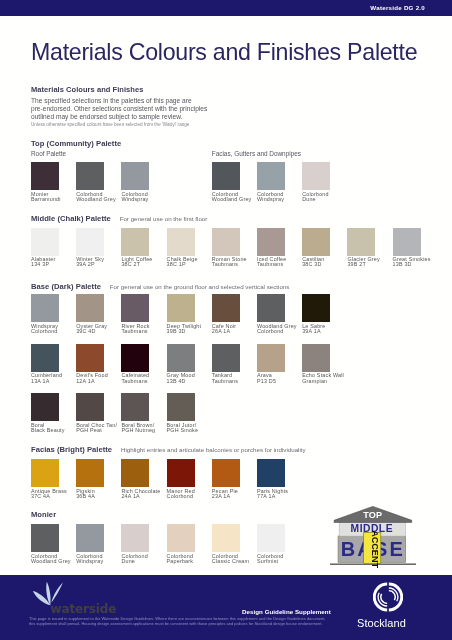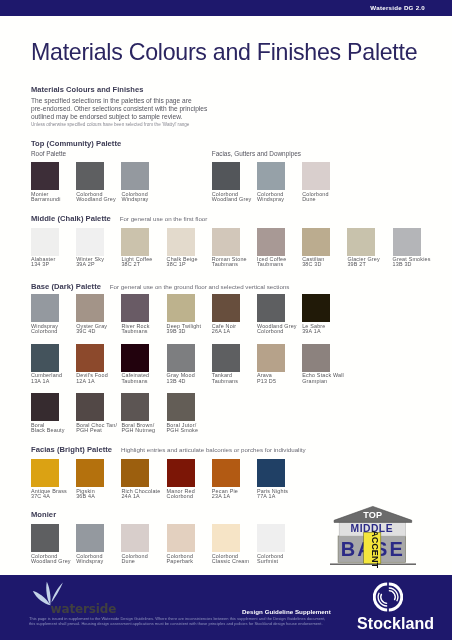--- a/index.html
+++ b/index.html
@@ -46,21 +46,21 @@
 
   .f-leaf{position:absolute;left:31.8px;top:581.4px;}
   .f-mark{position:absolute;left:373px;top:582px;}
 
   
   .footer{position:absolute;left:0;top:575px;width:452px;height:65px;background:#1E186C;}
   .f-word{position:absolute;left:50.6px;top:599.8px;font-size:12px;font-weight:700;color:#404040;
           font-family:"DejaVu Sans",sans-serif;letter-spacing:-0.15px;line-height:18px;}
   .f-centre{position:absolute;left:242px;top:606.6px;font-size:6.2px;font-weight:bold;color:#FFFFFF;
             letter-spacing:.04px;line-height:9px;}
-  .f-brand{position:absolute;left:357px;top:615.8px;font-size:16px;font-weight:700;color:#FFFFFF;
+  .f-brand{position:absolute;left:357px;top:615.8px;font-size:11px;font-weight:400;color:#FFFFFF;
            letter-spacing:0.07px;line-height:15px;}
   .f-fine{position:absolute;left:29px;top:616.2px;width:320px;font-size:4.0px;color:#8E92BE;
           line-height:5.0px;font-weight:400;white-space:nowrap;}
 </style>
 </head>
 <body>
 
 <div class="page">
 <div class="topbar">
 <div class="topbar-tag">Waterside DG 2.0</div>

